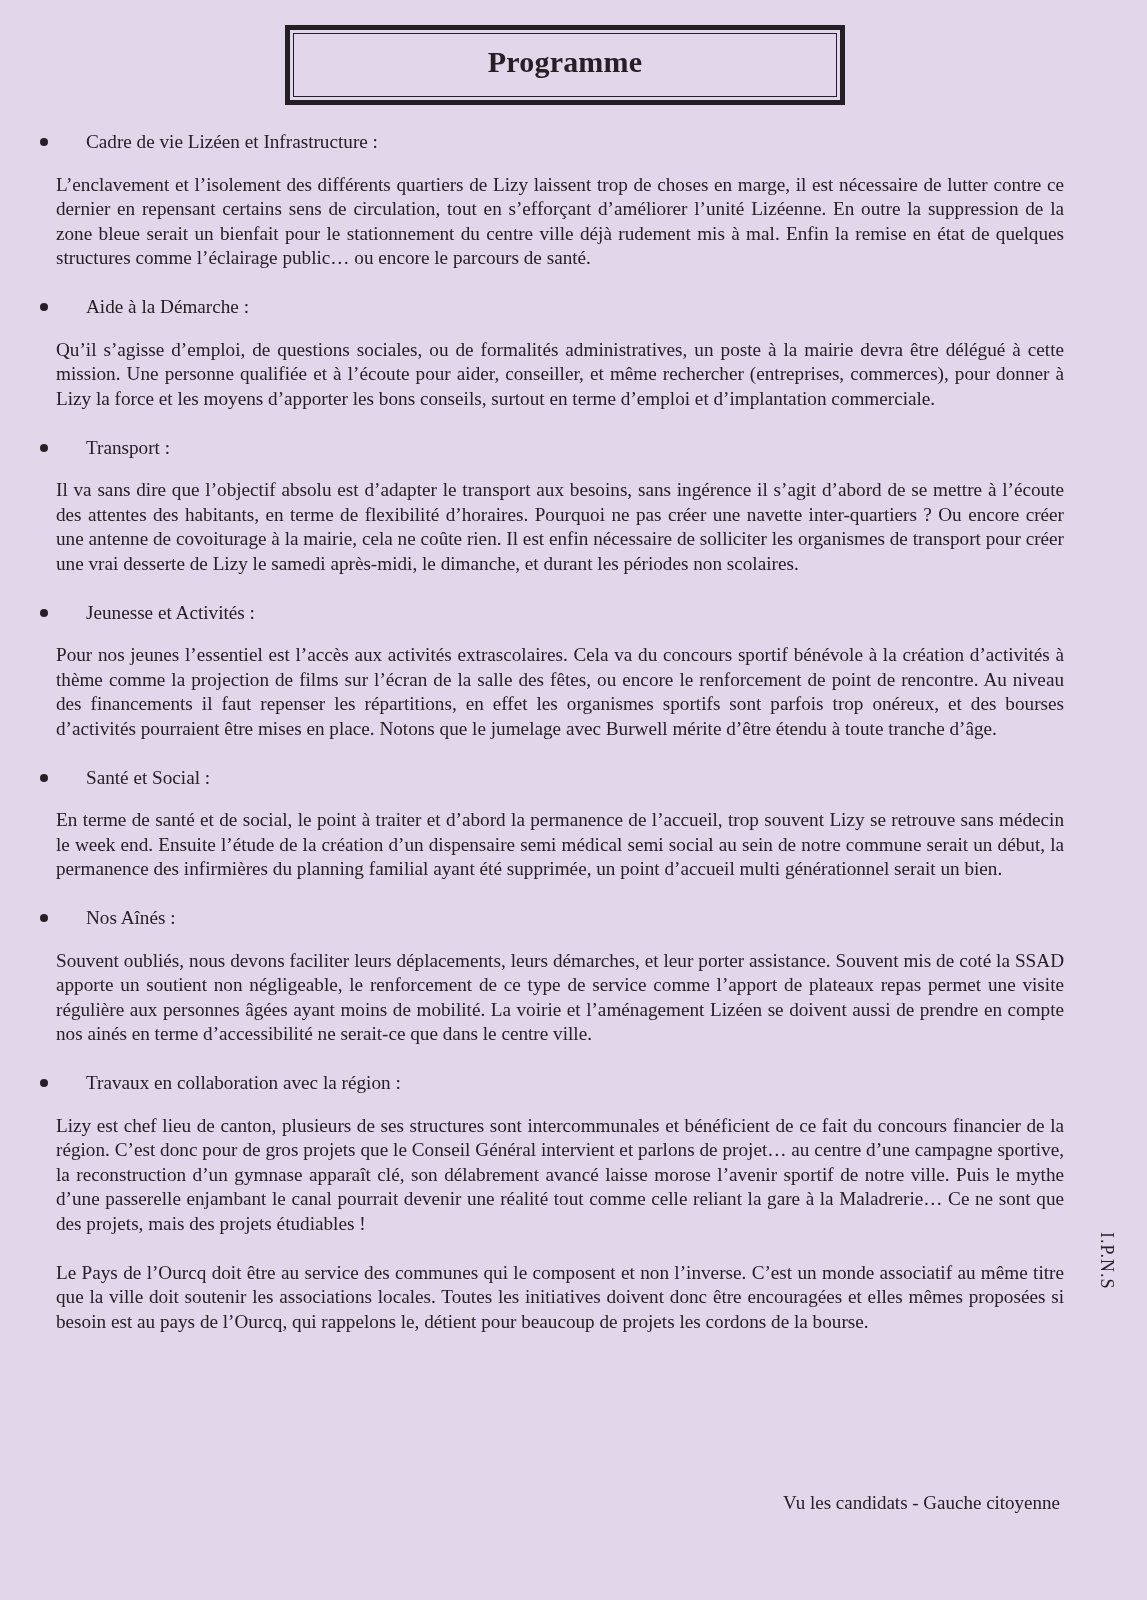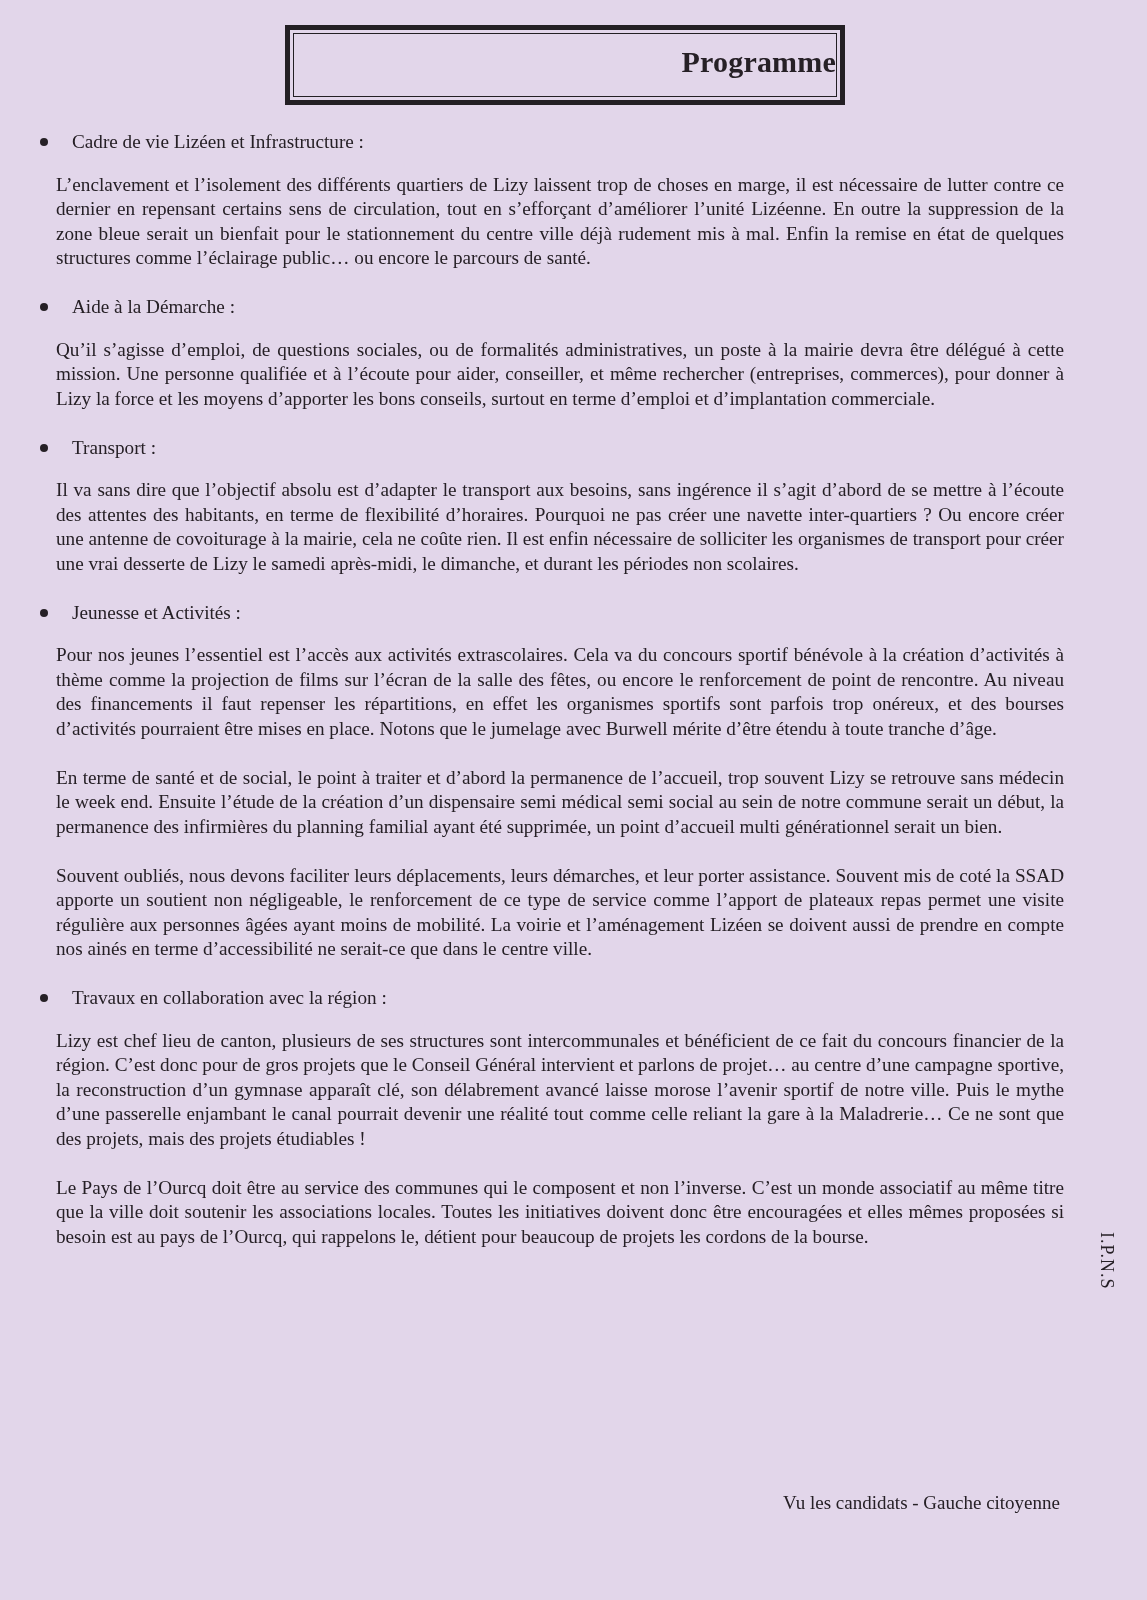--- a/index.html
+++ b/index.html
@@ -15,37 +15,37 @@
     position: absolute;
     left: 285px; top: 25px;
     width: 560px; height: 80px;
     border: 5px solid #231f24;
     box-sizing: border-box;
   }
   .title-inner {
     position: absolute;
     left: 3px; top: 3px; right: 3px; bottom: 3px;
     border: 1px solid #231f24;
-    display: flex; align-items: center; justify-content: flex-end;
+    display: flex; align-items: center; justify-content: center;
   }
   .title-text {
     font-weight: bold;
     font-size: 30px;
     letter-spacing: 0.2px;
     margin-top: -6px;
   }
   .content {
     position: absolute;
     left: 38px; top: 130px;
     width: 1044px;
     font-size: 19.2px;
     line-height: 24.5px;
   }
   .section { margin-bottom: 24.5px; }
-  .heading { display: flex; align-items: center; }
+  .heading { display: flex; align-items: center; gap: 14px; }
   .bullet {
     display: inline-block; width: 8px; height: 8px;
     background: #262026; border-radius: 50%;
     margin-left: 2px; margin-right: 24px;
   }
   .body-text { text-align: justify; margin: 18px; }
   .signature {
     position: absolute;
     right: 87px; top: 1492px;
     font-size: 19px;
@@ -95,24 +95,32 @@
 
   <div class="section">
     <div class="heading">
       <span class="bullet"></span>
       <span>Jeunesse et Activités :</span>
     </div>
     <p class="body-text">Pour nos jeunes l’essentiel est l’accès aux activités extrascolaires. Cela va du concours sportif bénévole à la création d’activités à thème comme la projection de films sur l’écran de la salle des  fêtes, ou encore le renforcement de point de rencontre. Au niveau des financements il faut repenser les répartitions, en effet les organismes sportifs sont parfois trop onéreux, et des bourses d’activités pourraient être mises en place. Notons que le jumelage avec Burwell mérite d’être étendu à toute tranche d’âge.</p>
   </div>
 
   <div class="section">
+    <div class="heading">
+      <span class="bullet"></span>
+      <span>Santé et Social :</span>
+    </div>
     <p class="body-text">En terme de santé et de social, le point à traiter et d’abord la permanence de l’accueil, trop souvent Lizy se retrouve sans médecin le week end. Ensuite l’étude de la création d’un dispensaire semi médical semi social au sein de notre commune serait un début, la permanence des infirmières du planning familial ayant été supprimée, un point d’accueil multi générationnel serait un bien.</p>
   </div>
 
   <div class="section">
+    <div class="heading">
+      <span class="bullet"></span>
+      <span>Nos Aînés :</span>
+    </div>
     <p class="body-text">Souvent oubliés, nous devons faciliter leurs déplacements, leurs démarches, et leur porter assistance. Souvent mis de coté la SSAD apporte un soutient non négligeable, le renforcement de ce type de service comme l’apport de plateaux repas permet une visite régulière aux personnes âgées ayant moins de mobilité. La voirie et l’aménagement Lizéen se doivent aussi de prendre en compte nos ainés en terme d’accessibilité ne serait-ce que dans le centre ville.</p>
   </div>
 
   <div class="section">
     <div class="heading">
       <span class="bullet"></span>
       <span>Travaux en collaboration avec la région :</span>
     </div>
     <p class="body-text">Lizy est chef lieu de canton, plusieurs de ses structures sont intercommunales et bénéficient de ce fait du concours financier de la région. C’est donc pour de gros projets que le Conseil Général intervient et parlons de projet… au centre d’une campagne sportive, la reconstruction d’un gymnase apparaît clé, son délabrement avancé laisse morose l’avenir sportif de notre ville. Puis le mythe d’une passerelle enjambant le canal pourrait devenir une réalité tout comme celle reliant la gare à la Maladrerie… Ce ne sont que des projets, mais des projets étudiables !</p>
   </div>

